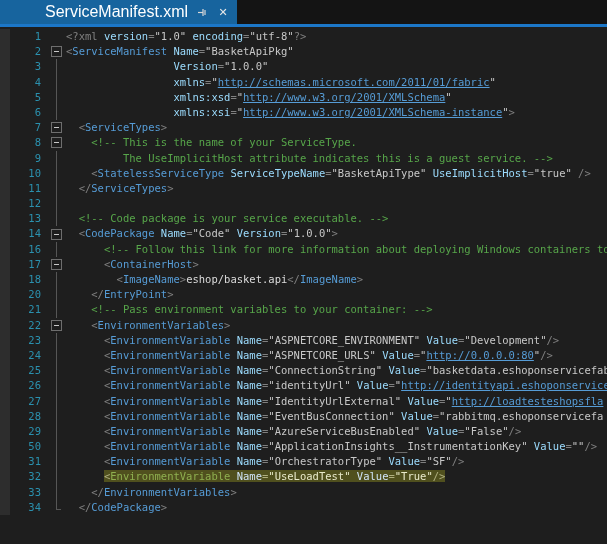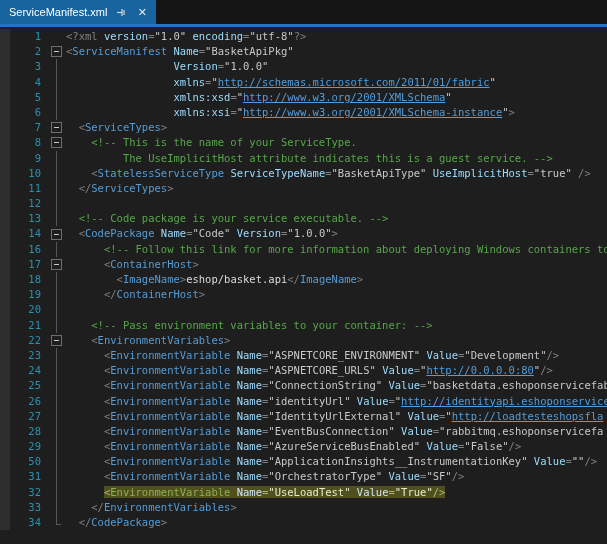--- a/index.html
+++ b/index.html
@@ -1,21 +1,21 @@
 <!DOCTYPE html>
 <html><head>
 <meta charset="utf-8">
 <style>
   html,body{margin:0;padding:0;background:#141414;}
   body{width:607px;height:544px;overflow:hidden;font-family:"Liberation Sans",sans-serif;}
 
   
   .tabstrip{height:24px;background:#141414;display:flex;align-items:stretch;}
   .tab{display:flex;align-items:center;background:#17649E;padding:0 7px 0 9px;gap:7px;cursor:default;}
-  .tab-label{color:#ffffff;font-size:11px;line-height:24px;white-space:nowrap;}
+  .tab-label{color:#ffffff;font-size:16px;line-height:24px;white-space:nowrap;margin-left:36px;}
   .tab-pin{width:14px;height:14px;display:flex;align-items:center;justify-content:center;}
   .tab-close{width:14px;height:14px;display:flex;align-items:center;justify-content:center;
              color:#e8e8e8;font-size:11px;line-height:14px;}
   .tab-accent{height:3px;background:#1C77C8;}
 
   
   .editor{background:#1E1E1E;height:517px;padding-top:2px;box-sizing:border-box;
           font-family:"DejaVu Sans Mono",monospace;font-size:10.5px;line-height:15.2px;overflow:hidden;}
   .line-row{display:flex;height:15.2px;align-items:stretch;}
   .ind{width:10px;background:#2D2D2D;flex:none;}
@@ -191,32 +191,25 @@
     <div class="line-row">
       <span class="ind"></span>
       <span class="num">18</span>
       <span class="fold">
         <span class="fline"></span>
       </span>
       <span class="code"><span class="s-d">        &lt;</span><span class="s-tag">ImageName</span><span class="s-d">&gt;</span><span class="s-txt">eshop/basket.api</span><span class="s-d">&lt;/</span><span class="s-tag">ImageName</span><span class="s-d">&gt;</span></span>
     </div>
     <div class="line-row">
       <span class="ind"></span>
-      <span class="num">19</span>
-      <span class="fold">
-        <span class="fline"></span>
-      </span>
-      <span class="code"><span class="s-d">      &lt;/</span><span class="s-tag">ContainerHost</span><span class="s-d">&gt;</span></span>
-    </div>
-    <div class="line-row">
-      <span class="ind"></span>
       <span class="num">20</span>
       <span class="fold">
         <span class="fline"></span>
       </span>
+      <span class="code"><span class="s-d">    &lt;/</span><span class="s-tag">EntryPoint</span><span class="s-d">&gt;</span></span>
     </div>
     <div class="line-row">
       <span class="ind"></span>
       <span class="num">21</span>
       <span class="fold">
         <span class="fline"></span>
       </span>
       <span class="code"><span class="s-com">    &lt;!-- Pass environment variables to your container: --&gt;</span></span>
     </div>
     <div class="line-row">

